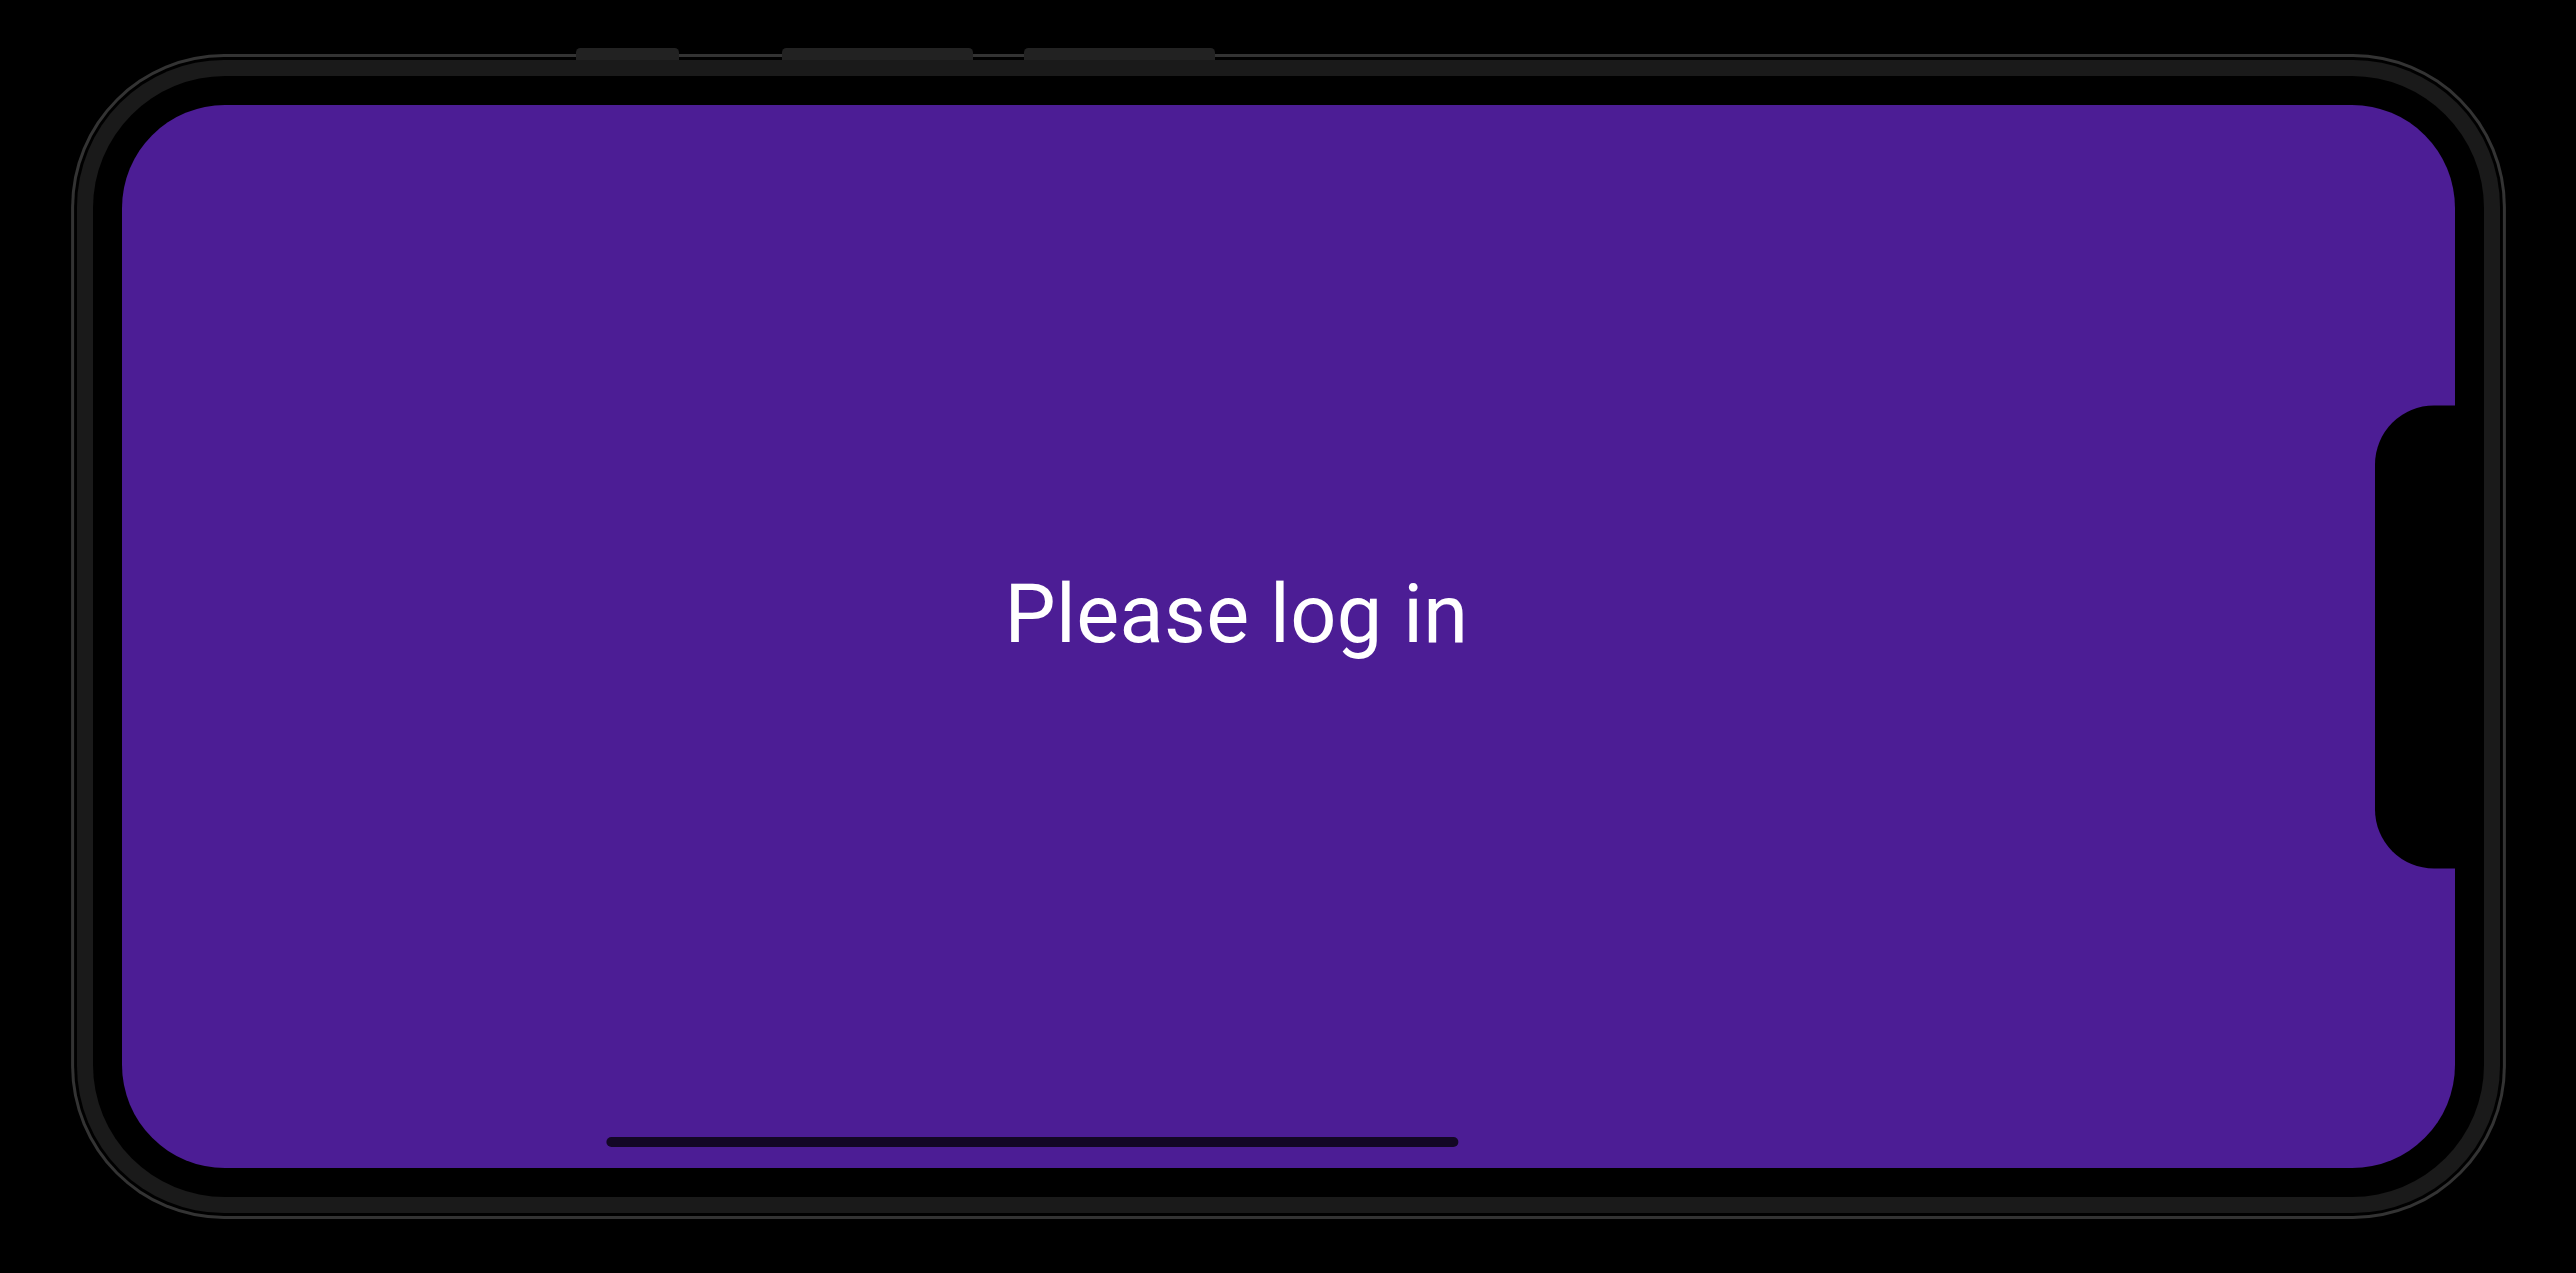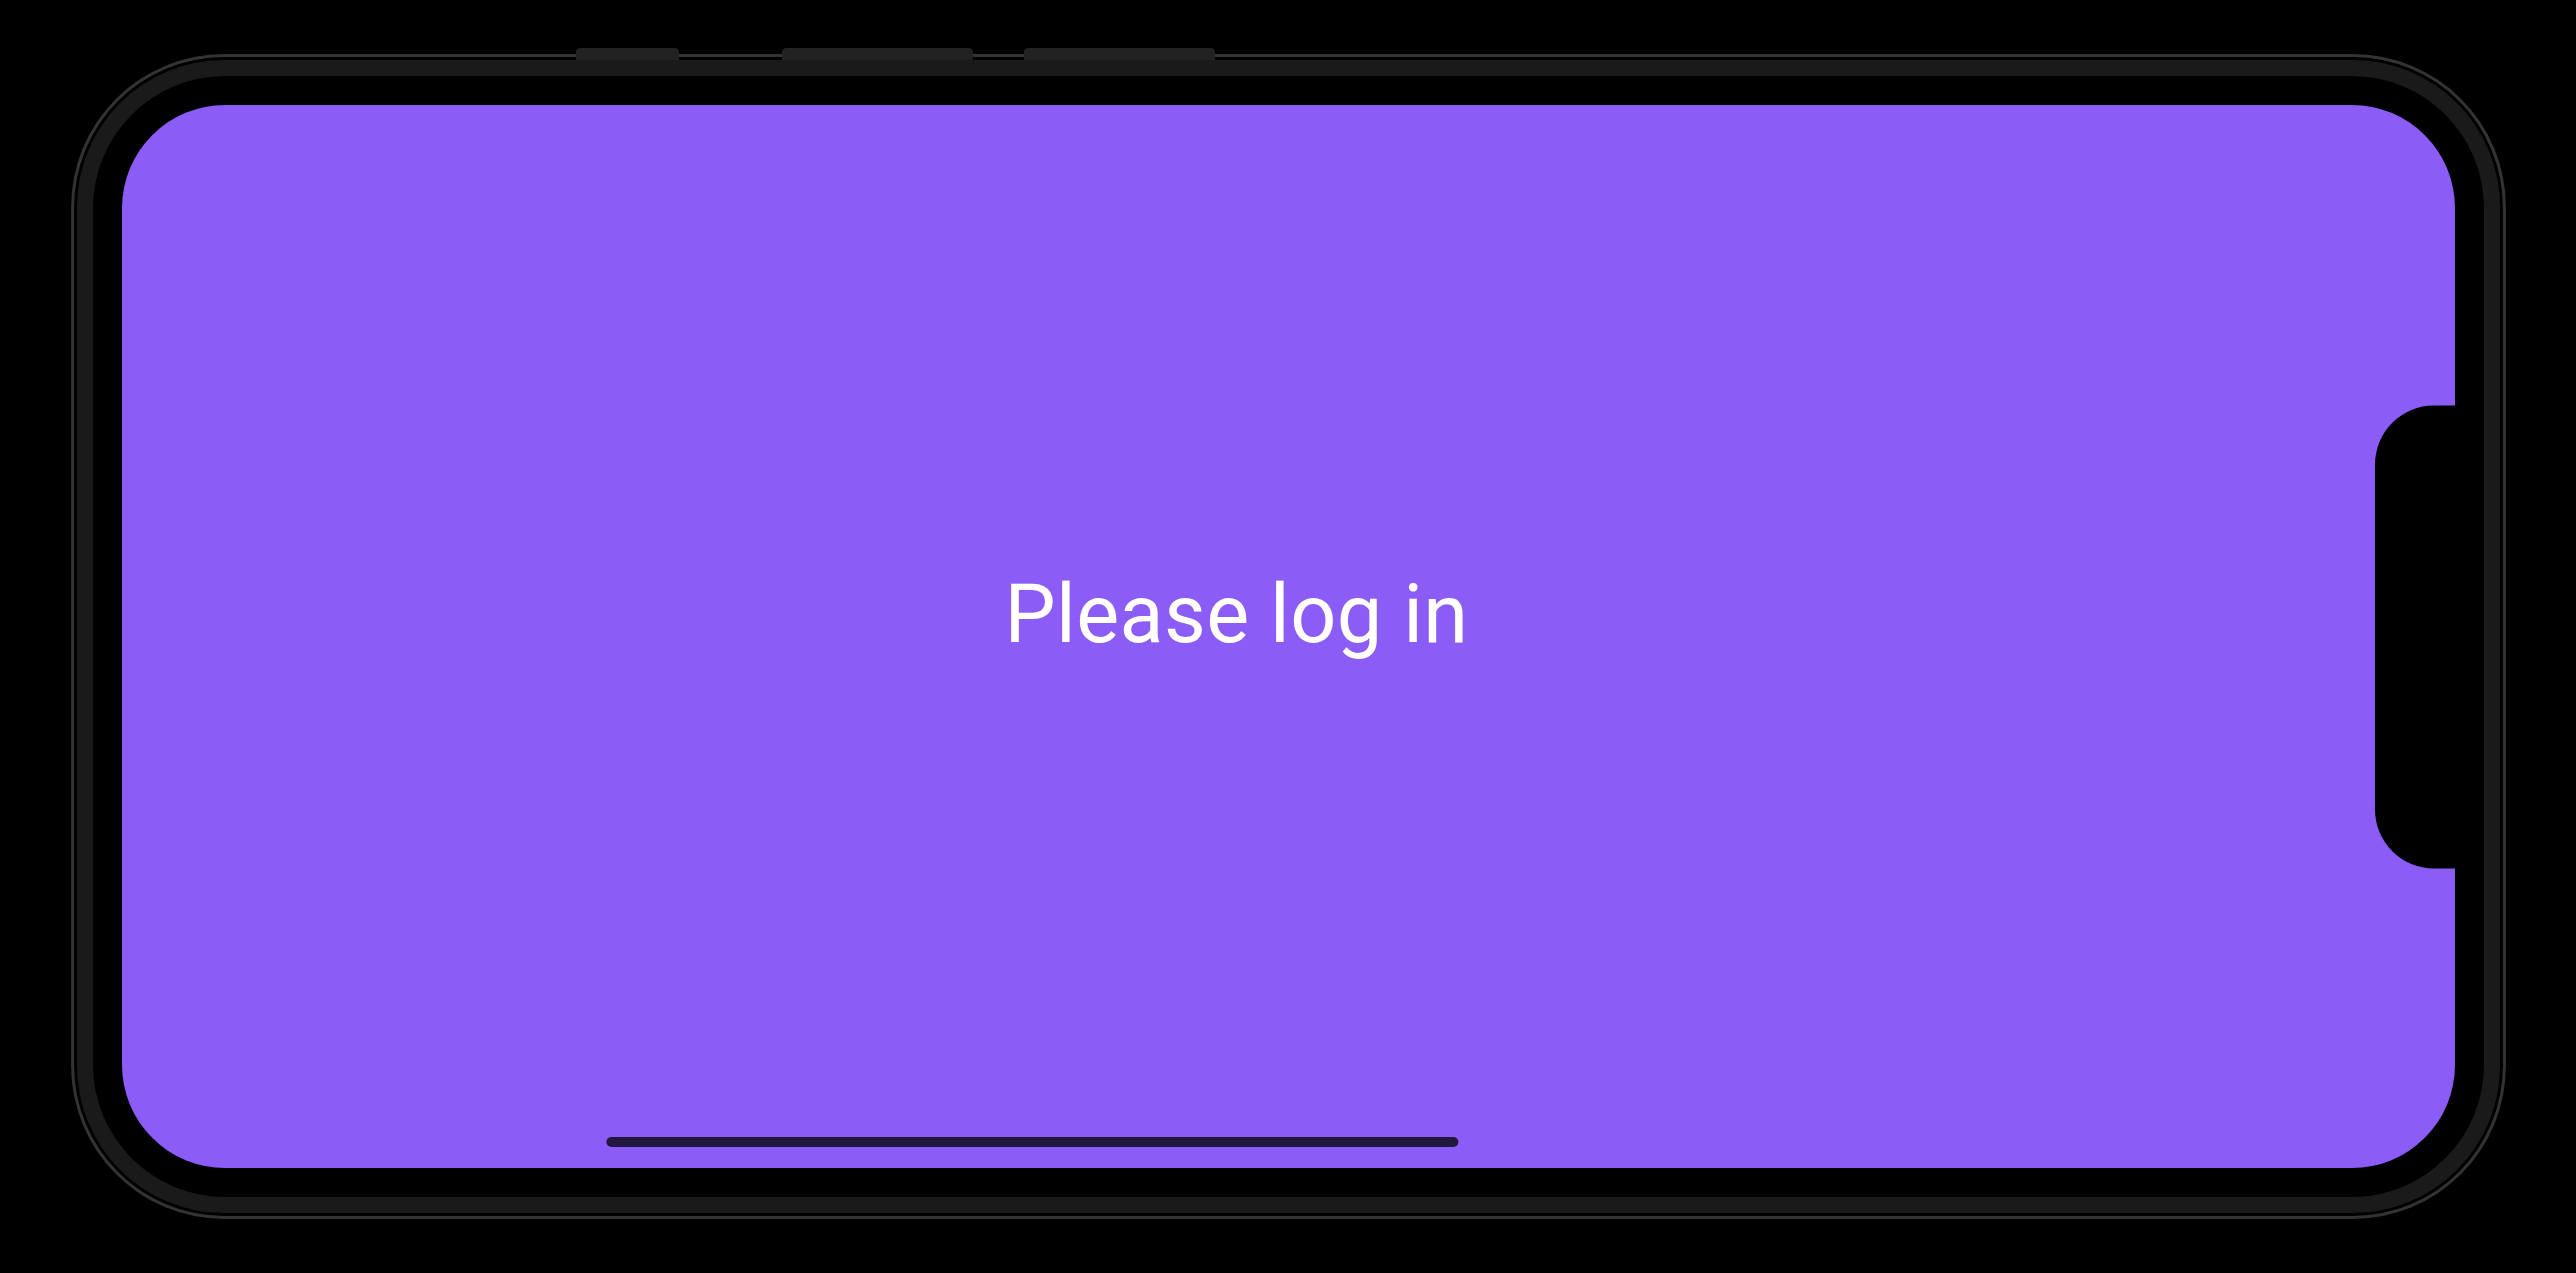--- a/index.html
+++ b/index.html
@@ -57,21 +57,21 @@
       height: 100%;
       background: #000;
       border-radius: 132px;
       padding: 29px;
       position: relative;
       overflow: hidden;
     }
     .screen {
       width: 100%;
       height: 100%;
-      background: #8b5cf6;
+      background: #4c1d95;
       border-radius: 103px;
       position: relative;
       display: flex;
       align-items: center;
       justify-content: center;
     }
     .notch {
       position: absolute;
       right: -1.5px;
       top: 50%;

